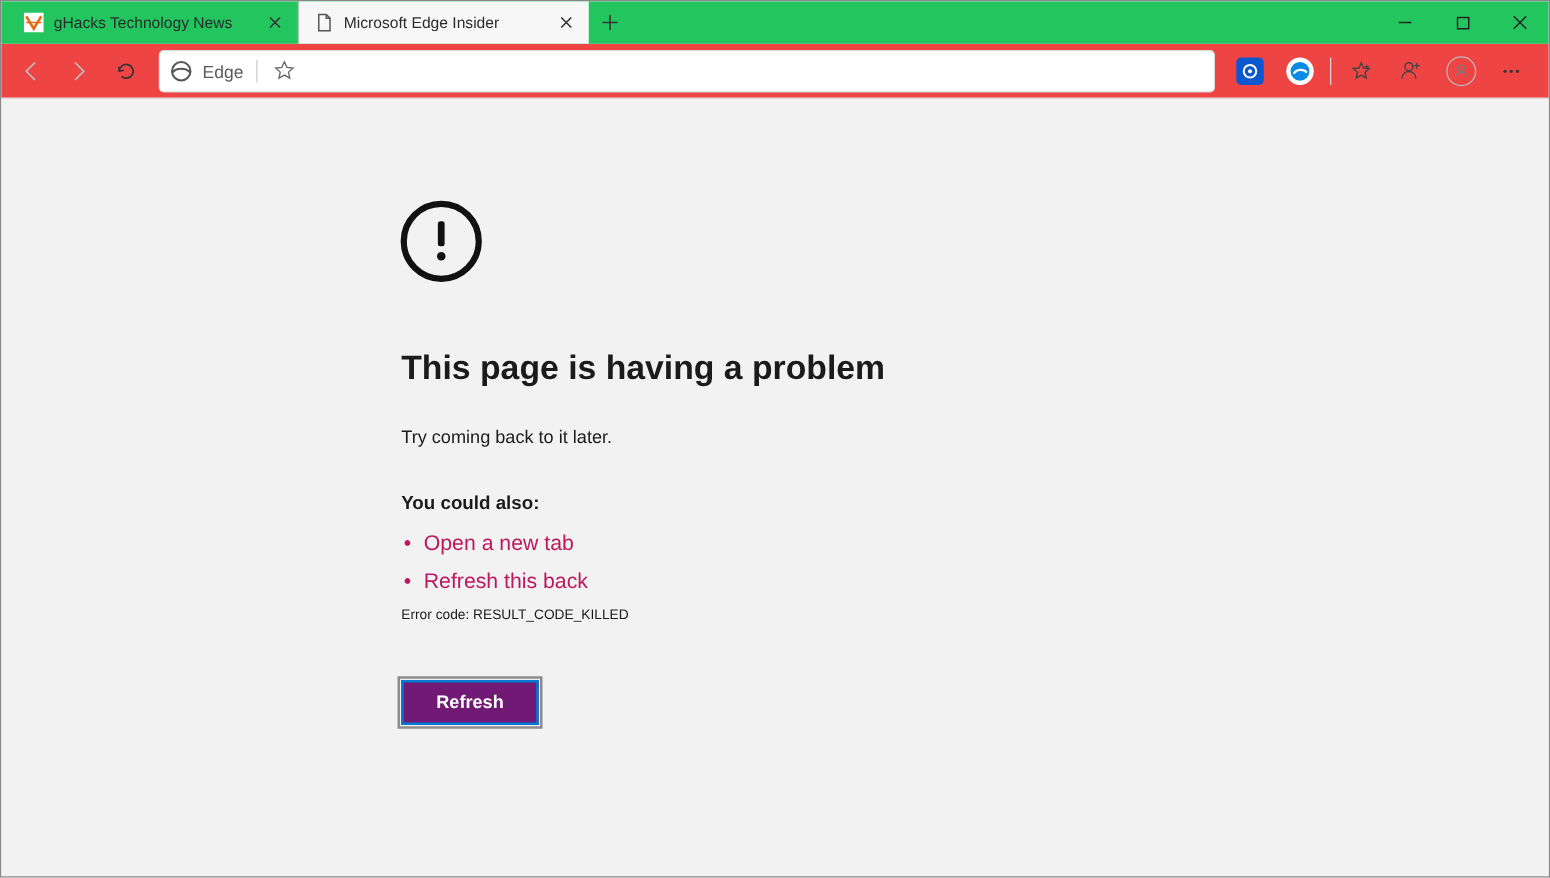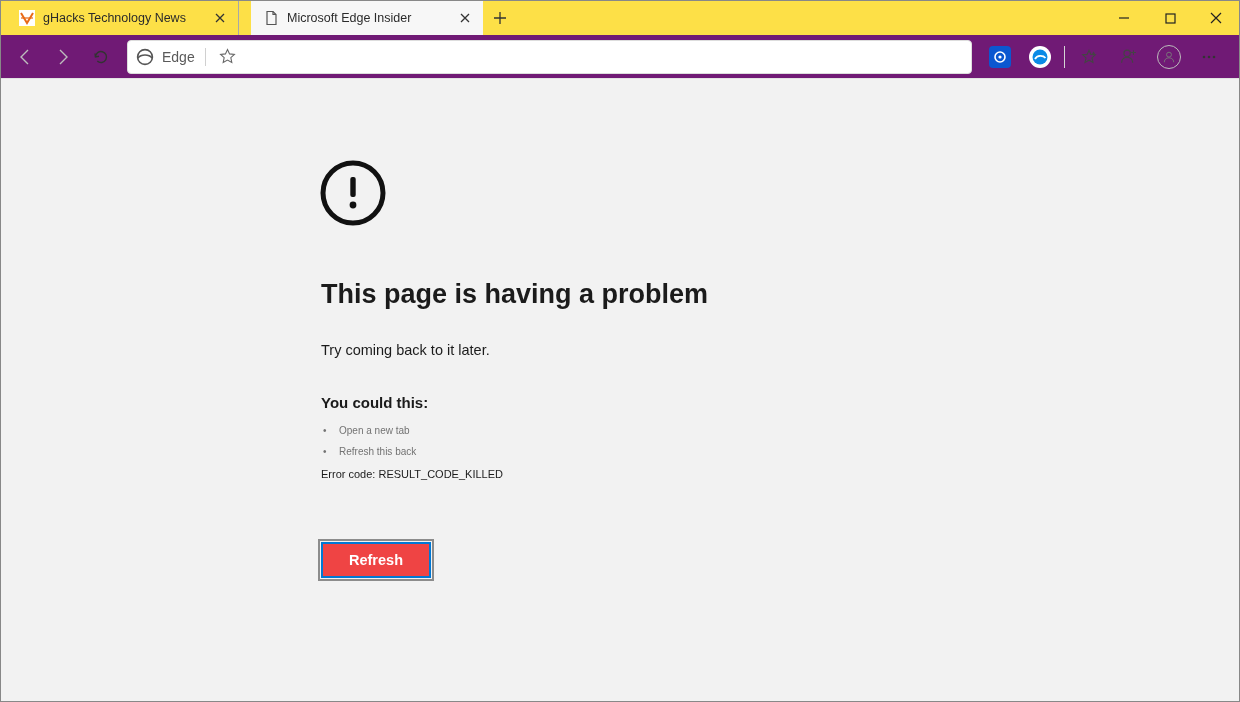--- a/index.html
+++ b/index.html
@@ -1,39 +1,39 @@
 <!DOCTYPE html>
 <html><head>
 <meta charset="utf-8">
 <style>
   * { box-sizing: border-box; margin: 0; padding: 0; }
   html, body { width: 1240px; height: 702px; font-family: "Segoe UI", Arial, sans-serif; overflow: hidden; }
   body { border: 1px solid #888; background: #f2f2f2; display: flex; flex-direction: column; }
 
   
-  .titlebar { height: 34px; background: #fde047; display: flex; align-items: flex-end; position: relative; }
+  .titlebar { height: 34px; background: #22c55e; display: flex; align-items: flex-end; position: relative; }
   .tabs { display: flex; align-items: stretch; height: 100%; padding-left: 6px; }
   .tab {
     display: flex; align-items: center; gap: 8px;
     height: 100%; width: 232px; padding: 0 10px 0 12px;
     border-right: 1px solid #a8a8a8;
     font-size: 12.5px; color: #2b2b2b;
     cursor: default;
   }
-  .tab.active { background: #f7f7f7; border-right: none; border-top-left-radius: 0; margin-left: 12px; }
+  .tab.active { background: #f7f7f7; border-right: none; border-top-left-radius: 0; }
   .tab .favicon { width: 16px; height: 16px; display: flex; align-items: center; justify-content: center; flex-shrink: 0; }
   .tab .tab-title { flex: 1; white-space: nowrap; overflow: hidden; text-overflow: ellipsis; }
   .tab .tab-close { width: 16px; height: 16px; display: flex; align-items: center; justify-content: center; color: #333; }
   .newtab { width: 34px; display: flex; align-items: center; justify-content: center; color: #333; }
 
   .window-controls { position: absolute; right: 0; top: 0; height: 100%; display: flex; }
   .wc { width: 46px; display: flex; align-items: center; justify-content: center; color: #222; }
 
   
-  .toolbar { height: 44px; background: #701a75; display: flex; align-items: center; padding: 0 6px; gap: 2px; border-bottom: 1px solid #e3e3e3; }
+  .toolbar { height: 44px; background: #ef4444; display: flex; align-items: center; padding: 0 6px; gap: 2px; border-bottom: 1px solid #e3e3e3; }
   .tb-btn { width: 36px; height: 36px; display: flex; align-items: center; justify-content: center; color: #444; border-radius: 2px; }
   .tb-btn.disabled { color: #bdbdbd; }
   .addressbar {
     flex: 1; height: 34px; background: #fff; border: 1px solid #ddd; border-radius: 4px;
     display: flex; align-items: center; padding: 0 8px; gap: 10px; margin: 0 6px;
   }
   .addressbar .identity { display: flex; align-items: center; gap: 8px; color: #5a5a5a; font-size: 14px; }
   .addressbar .identity .edge-swirl svg { display: block; }
   .addressbar .divider { width: 1px; height: 18px; background: #d0d0d0; }
   .addressbar .url { flex: 1; font-size: 14.5px; color: #222; }
@@ -46,26 +46,26 @@
   .ext2 { width:22px;height:22px;border-radius:50%;background:#fff;display:flex;align-items:center;justify-content:center;}
   .profile-circle { width: 24px; height: 24px; border: 1px solid #bcbcbc; border-radius: 50%; display:flex;align-items:center;justify-content:center;color:#6c6c6c; }
 
   
   .content { flex: 1; background: #f2f2f2; overflow: auto; }
   .error-wrap { margin: 80px 0 0 320px; max-width: 600px; color: #1b1b1b; }
   .error-icon { margin-bottom: 52px; margin-left: -2px; }
   .error-head { font-size: 27px; font-weight: 700; margin-bottom: 32px; }
   .error-sub { font-size: 14.5px; color: #1b1b1b; margin-bottom: 36px; }
   .also-head { font-size: 15px; font-weight: 700; margin-bottom: 14px; }
-  .also-list { list-style: none; font-size: 10px; color: #737373; }
+  .also-list { list-style: none; font-size: 17px; color: #be185d; }
   .also-list li { position: relative; padding-left: 18px; margin-bottom: 10px; }
   .also-list li::before { content: "•"; position: absolute; left: 2px; top: 0; }
   .error-code { font-size: 11px; color: #1b1b1b; margin-top: 11px; }
   .refresh-btn {
-    margin-top: 62px; display: inline-block; background: #ef4444; color: #fff;
+    margin-top: 46px; display: inline-block; background: #701a75; color: #fff;
     font-size: 14.5px; font-weight: 600; padding: 8px 26px; border: 2px solid #0078d4;
     outline: 2px solid #8c8c8c; outline-offset: 1px; cursor: pointer;
   }
 
   svg { display: block; }
 </style>
 </head>
 <body>
 
 <div class="titlebar">
@@ -218,21 +218,21 @@
   <div class="error-wrap">
     <div class="error-icon">
       <svg width="68" height="68" viewBox="0 0 68 68">
         <circle cx="34" cy="34" r="30" fill="none" stroke="#111" stroke-width="5"></circle>
         <rect x="31.3" y="18" width="5.4" height="20" rx="2" fill="#111"></rect>
         <circle cx="34" cy="46" r="3.4" fill="#111"></circle>
       </svg>
     </div>
     <h1 class="error-head">This page is having a problem</h1>
     <p class="error-sub">Try coming back to it later.</p>
-    <p class="also-head">You could this:</p>
+    <p class="also-head">You could also:</p>
     <ul class="also-list">
       <li>Open a new tab</li>
       <li>Refresh this back</li>
     </ul>
     <p class="error-code">Error code: RESULT_CODE_KILLED</p>
     <button class="refresh-btn">Refresh</button>
   </div>
 </div>
 
 </body></html>

